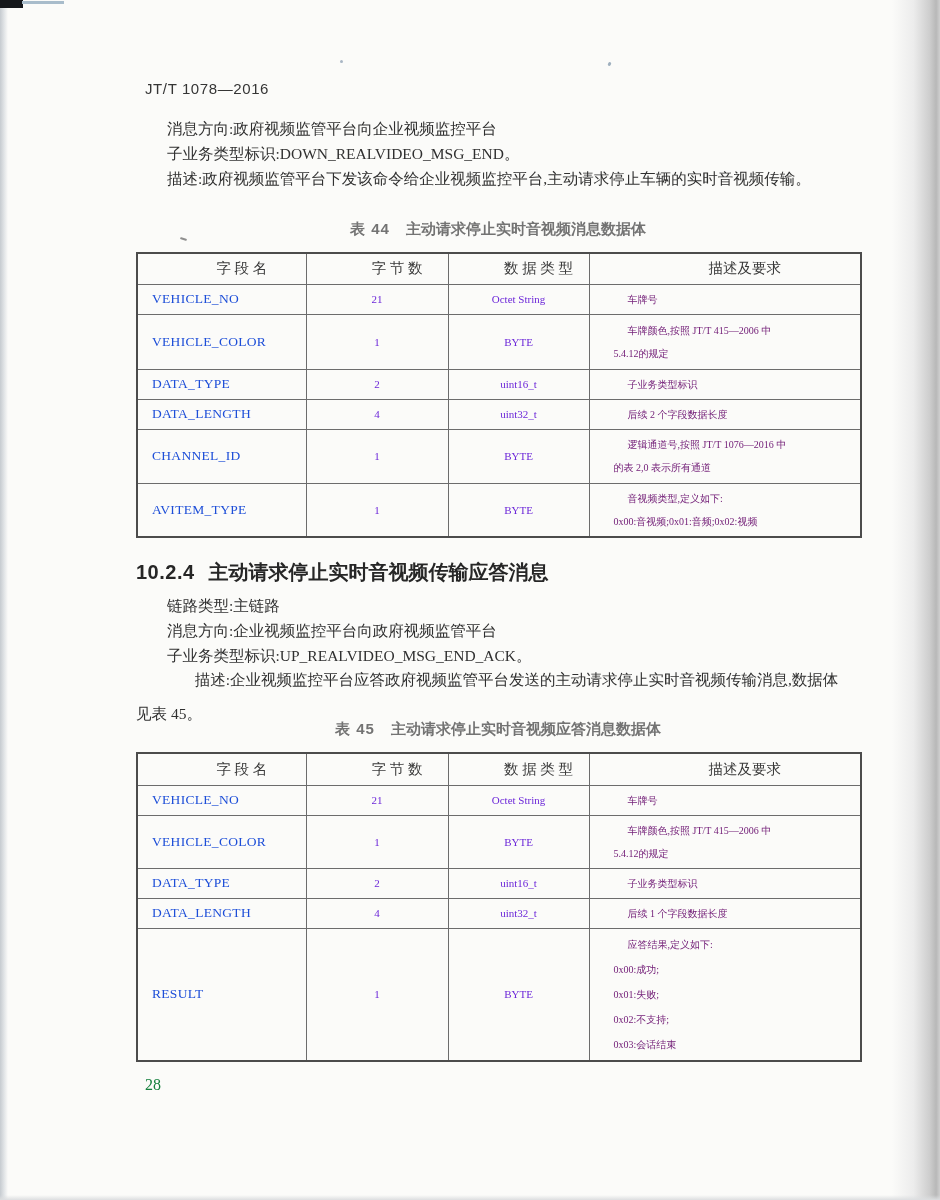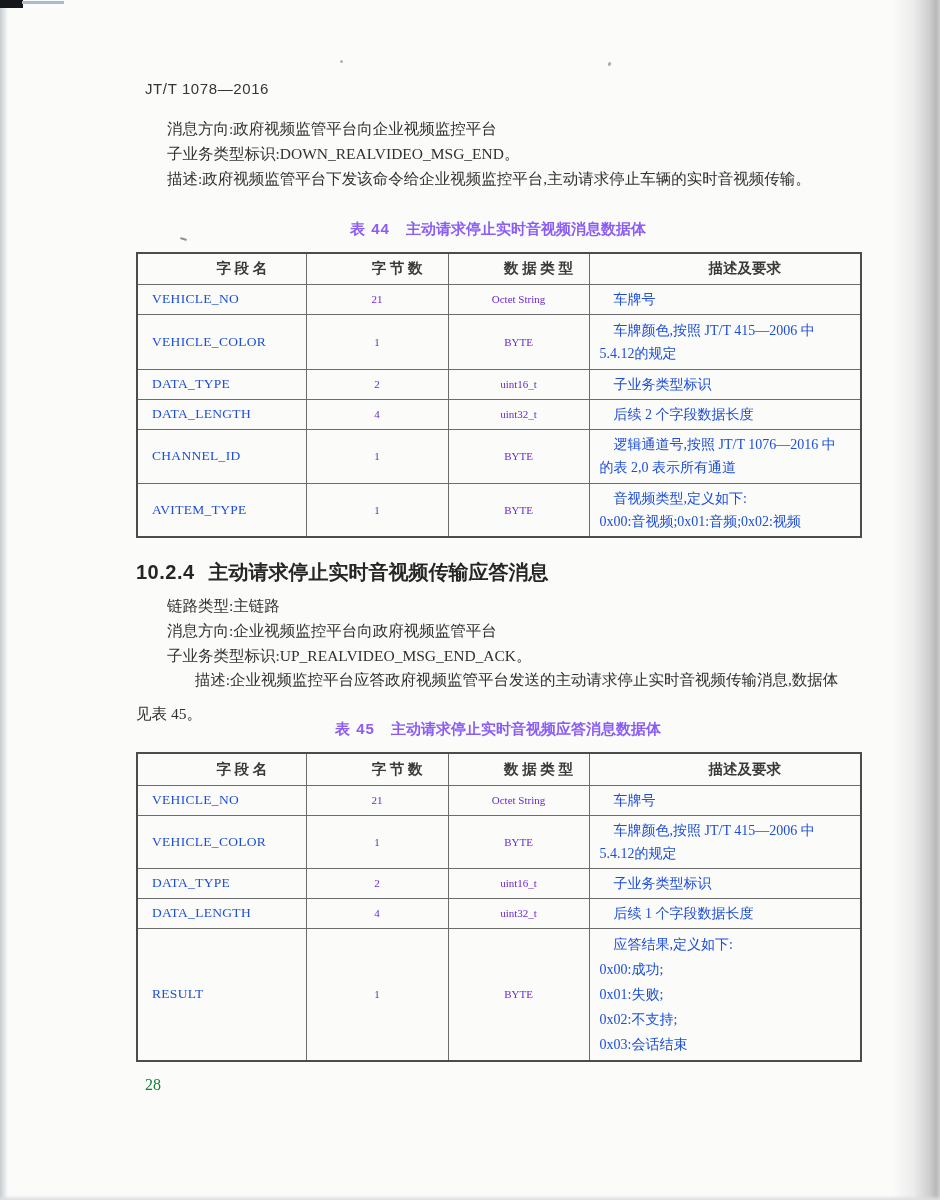--- a/index.html
+++ b/index.html
@@ -21,35 +21,35 @@
   .speck-2{position:absolute;left:340px;top:60px;width:3px;height:3px;background:#a9b6c4;border-radius:50%;}
   .speck-3{position:absolute;left:608px;top:62px;width:3px;height:4px;background:#9fb0bf;border-radius:50%;transform:rotate(30deg);}
 
   .doc-number{position:absolute;left:145px;top:80px;
     font-family:"Liberation Sans",sans-serif;font-size:15px;letter-spacing:.6px;color:#353535;}
 
   .para{position:absolute;left:136px;width:730px;margin:0;font-size:15.5px;line-height:20px;color:#303030;}
   .ind2{text-indent:2em;}
 
   .tbl-caption{position:absolute;left:136px;width:724px;text-align:center;
-    font-family:"Liberation Sans",sans-serif;font-weight:700;font-size:15px;color:#8b5cf6;}
+    font-family:"Liberation Sans",sans-serif;font-weight:700;font-size:15px;color:#737373;}
   .tbl-caption .cap-label{margin-right:16px;letter-spacing:1px;}
 
   .sec-heading{position:absolute;left:136px;width:730px;
     font-family:"Liberation Sans",sans-serif;font-weight:700;font-size:20px;color:#262626;}
   .sec-heading .sec-num{margin-right:14px;letter-spacing:.5px;}
 
   table.data-table{position:absolute;left:136px;width:724px;
     border-collapse:collapse;table-layout:fixed;
     border:2px solid #4c4c4c;background:transparent;}
   .data-table th,.data-table td{border:1px solid #6c6c6c;padding:0;vertical-align:middle;}
-  .data-table th{font-weight:700;font-size:14.5px;color:#3a3a3a;padding-left:40px;}
+  .data-table th{font-weight:400;font-size:14.5px;color:#3a3a3a;padding-left:40px;}
   td.c-field{padding-left:14px;font-size:13.5px;letter-spacing:.3px;color:#1d4ed8;}
   td.c-bytes,td.c-type{text-align:center;font-size:11px;color:#6d28d9;}
-  td.c-desc{padding:3px 6px 3px 10px;font-size:14px;color:#1d4ed8;}
+  td.c-desc{padding:3px 6px 3px 24px;font-size:10px;color:#701a75;}
   .dline{line-height:23px;}
   .dline.ind{text-indent:14px;}
   .lh25 .dline{line-height:25px;}
   tr.rh31{height:31px;} tr.rh32{height:32px;} tr.rh30{height:30px;}
   tr.rh55{height:55px;} tr.rh54{height:54px;} tr.rh53{height:53px;}
   tr.rh132{height:132px;}
 
   .page-number{position:absolute;left:145px;top:1076px;font-size:16px;color:#15803d;}
 </style>
 </head>

